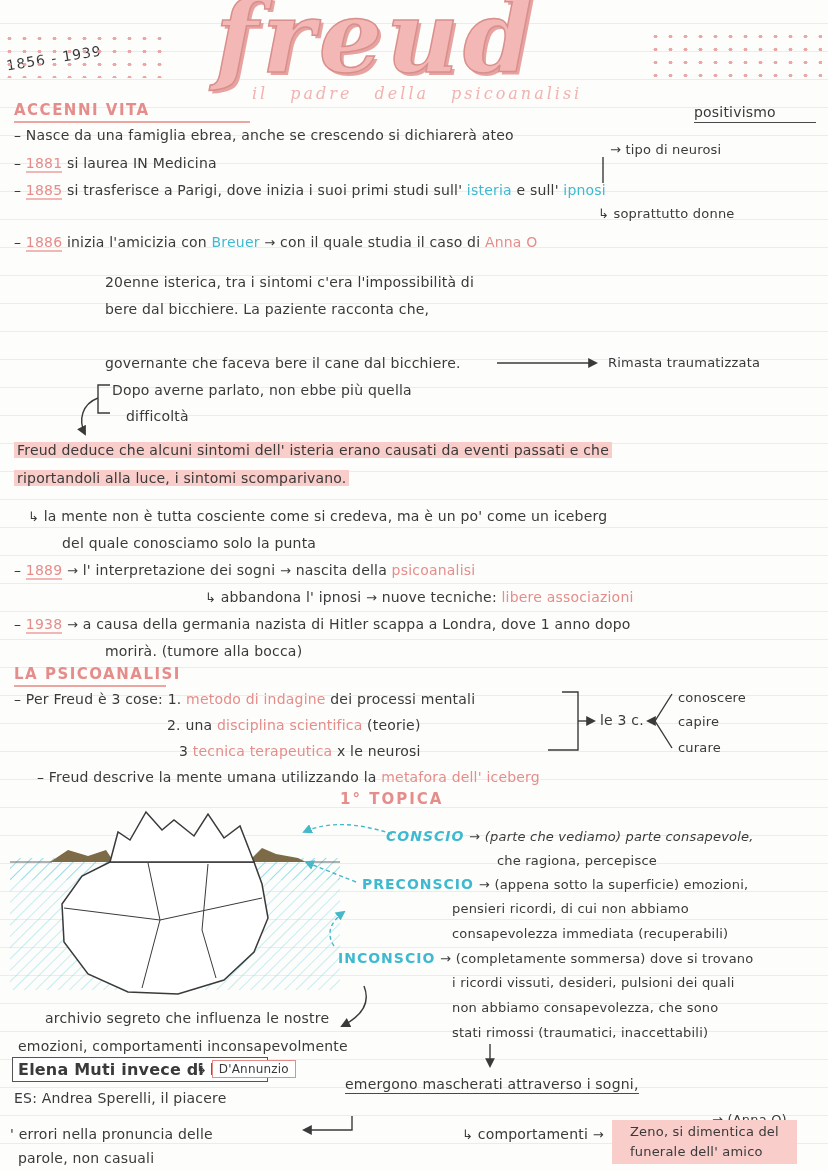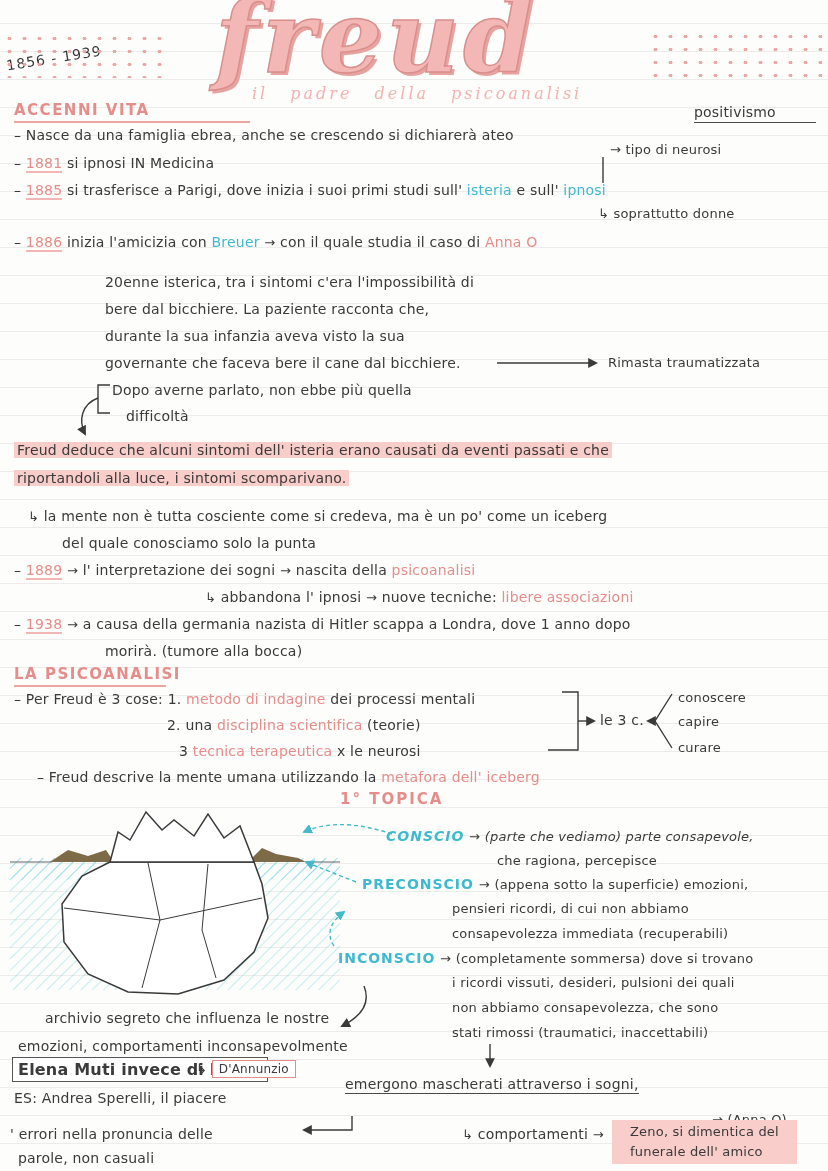--- a/index.html
+++ b/index.html
@@ -42,21 +42,21 @@
   <div class="dots" style="left:648px;top:30px;width:174px;height:52px;"></div>
   <div class="title" style="left:215px;top:-22px;">freud</div>
   <div class="subtitle" style="left:252px;top:84px;">il padre della psicoanalisi</div>
 
   <div class="t head" style="left:14px;top:101px;width:236px;">ACCENNI VITA</div>
   <div class="t u" style="left:694px;top:104px;width:122px;">positivismo</div>
 
   <div class="t" style="left:14px;top:127px;">– Nasce da una famiglia ebrea, anche se crescendo si dichiarerà ateo</div>
 
   <div class="t" style="left:14px;top:155px;">
-    <span>– </span><span class="yr">1881</span><span> si ipnosi IN Medicina</span>
+    <span>– </span><span class="yr">1881</span><span> si laurea IN Medicina</span>
   </div>
 
   <div class="t sm" style="left:610px;top:142px;">
     <span class="arrow">→</span>
     <span>tipo di neurosi</span>
   </div>
 
   <div class="t" style="left:14px;top:182px;">
     <span>– </span><span class="yr">1885</span><span> si trasferisce a Parigi, dove inizia i suoi primi studi sull' </span><span class="teal">isteria</span><span> e sull' </span><span class="teal">ipnosi</span>
   </div>
@@ -67,21 +67,20 @@
   </div>
 
   <div class="t" style="left:14px;top:234px;">
     <span>– </span><span class="yr">1886</span><span> inizia l'amicizia con </span><span class="teal">Breuer</span>
     <span class="arrow">→</span>
     <span>con il quale studia il caso di </span><span class="pink">Anna O</span>
   </div>
 
   <div class="t" style="left:105px;top:274px;">20enne isterica, tra i sintomi c'era l'impossibilità di</div>
   <div class="t" style="left:105px;top:301px;">bere dal bicchiere. La paziente racconta che,</div>
-  <div class="t" style="left:105px;top:328px;">durante la sua infanzia aveva visto la sua</div>
   <div class="t" style="left:105px;top:355px;">governante che faceva bere il cane dal bicchiere.</div>
   <div class="t sm" style="left:608px;top:355px;">Rimasta traumatizzata</div>
   <div class="t" style="left:112px;top:382px;">Dopo averne parlato, non ebbe più quella</div>
   <div class="t" style="left:126px;top:408px;">difficoltà</div>
 
   <div class="t" style="left:14px;top:442px;"><span class="hl">Freud deduce che alcuni sintomi dell' isteria erano causati da eventi passati e che</span></div>
   <div class="t" style="left:14px;top:470px;"><span class="hl">riportandoli alla luce, i sintomi scomparivano.</span></div>
 
   <div class="t" style="left:28px;top:508px;">
     <span class="arrow">↳</span>

